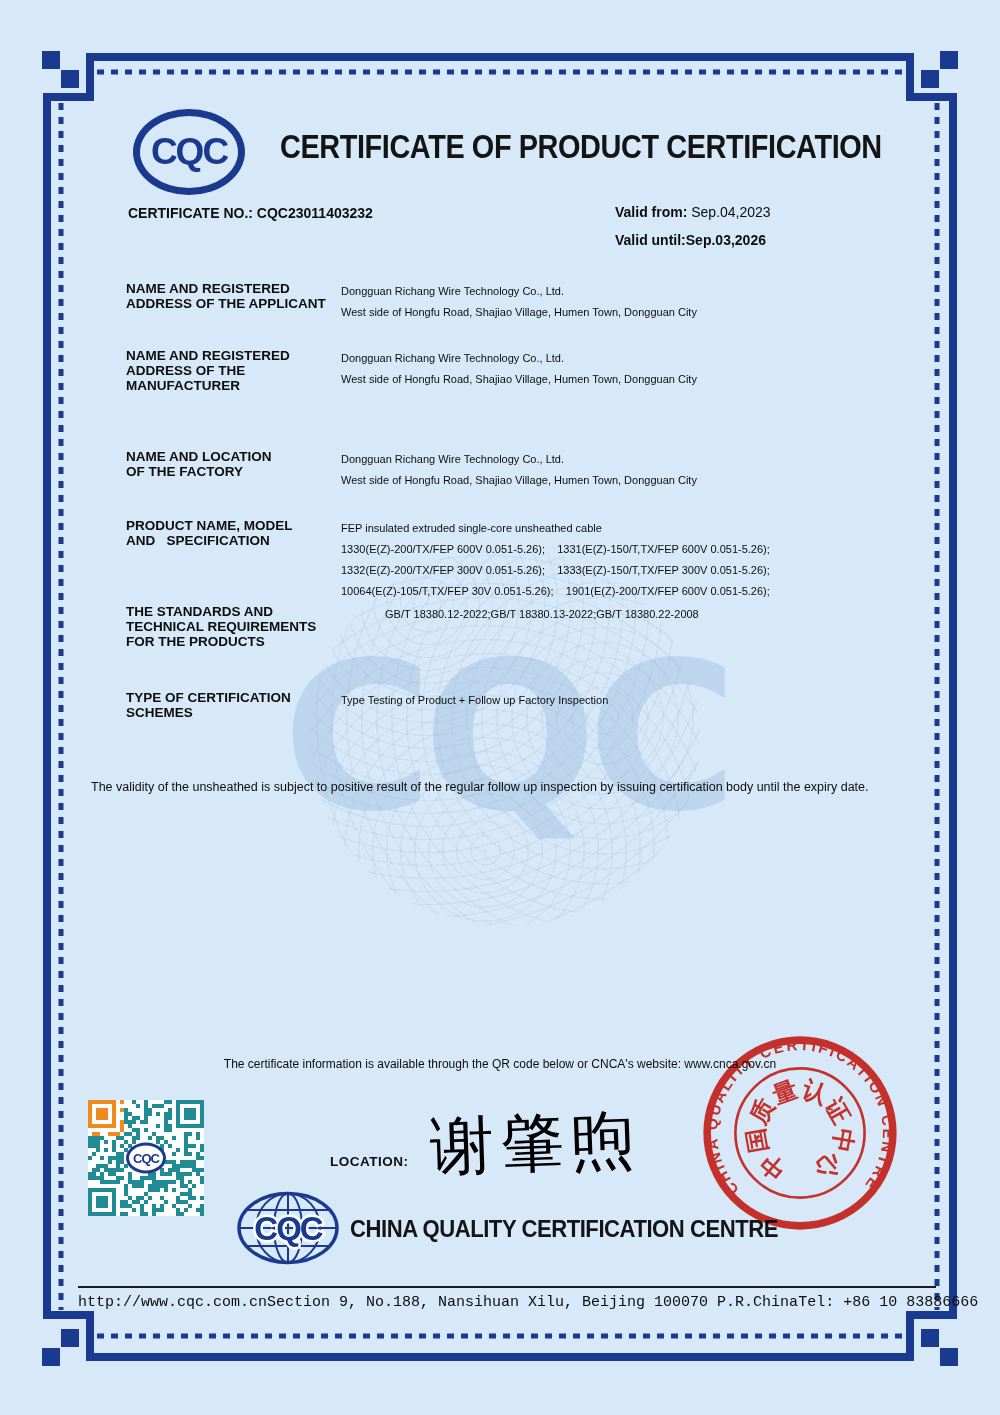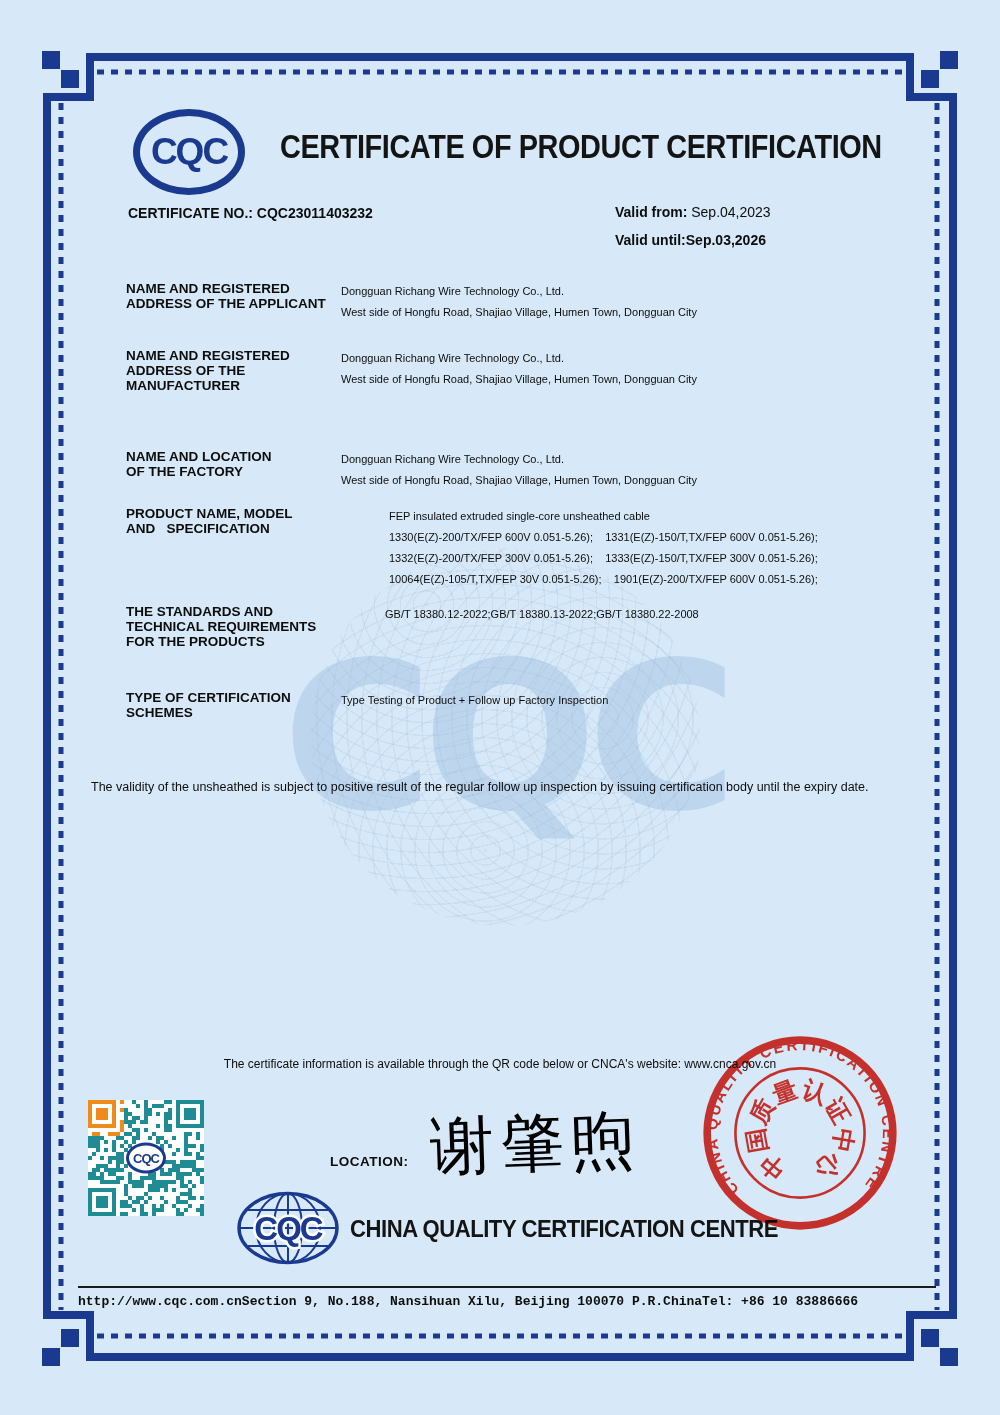--- a/index.html
+++ b/index.html
@@ -69,22 +69,22 @@
     white-space:nowrap;transform:scaleX(0.92);transform-origin:left center;color:#141414;
   }
   
   .stamp{left:691px;top:1024px;width:218px;height:218px;opacity:0.93;mix-blend-mode:multiply;}
   .stamp text{font-family:"Liberation Sans","DejaVu Sans",sans-serif;}
   .stamp-ring{font-size:15px;font-weight:bold;letter-spacing:2.2px;}
   .stamp-char{font-size:24px;font-weight:bold;}
   
   .footer-rule{left:78px;top:1286px;width:858px;height:2px;background:#1c1c1c;}
   .footer{
-    left:78px;top:1294px;width:858px;display:flex;
-    font-family:"Liberation Mono","DejaVu Sans Mono",monospace;font-size:13px;white-space:nowrap;font-weight:bold;
+    left:78px;top:1294px;width:858px;display:flex;justify-content:space-between;
+    font-family:"Liberation Mono","DejaVu Sans Mono",monospace;font-size:15px;white-space:nowrap;
   }
 </style>
 </head>
 <body>
 
 <div class="page">
 
   <svg class="border-svg" viewBox="0 0 1000 1415">
     <path d="M90 57 H910 V97 H953 V1315 H910 V1357 H90 V1315 H47 V97 H90 Z" fill="none" stroke="#1a3a8f" stroke-width="8"></path>
     <g fill="#1a3a8f">
@@ -138,21 +138,21 @@
 MANUFACTURER</div>
     <div class="fvalue">Dongguan Richang Wire Technology Co., Ltd.
 West side of Hongfu Road, Shajiao Village, Humen Town, Dongguan City</div>
   </div>
   <div class="row" style="top:449px;">
     <div class="flabel">NAME AND LOCATION
 OF THE FACTORY</div>
     <div class="fvalue">Dongguan Richang Wire Technology Co., Ltd.
 West side of Hongfu Road, Shajiao Village, Humen Town, Dongguan City</div>
   </div>
-  <div class="row" style="top:506px;gap:48px;">
+  <div class="row" style="top:518px;">
     <div class="flabel">PRODUCT NAME, MODEL
 AND   SPECIFICATION</div>
     <div class="fvalue">FEP insulated extruded single-core unsheathed cable
 1330(E(Z)-200/TX/FEP 600V 0.051-5.26);    1331(E(Z)-150/T,TX/FEP 600V 0.051-5.26);
 1332(E(Z)-200/TX/FEP 300V 0.051-5.26);    1333(E(Z)-150/T,TX/FEP 300V 0.051-5.26);
 10064(E(Z)-105/T,TX/FEP 30V 0.051-5.26);    1901(E(Z)-200/TX/FEP 600V 0.051-5.26);</div>
   </div>
   <div class="row" style="top:604px;gap:44px;">
     <div class="flabel">THE STANDARDS AND
 TECHNICAL REQUIREMENTS

